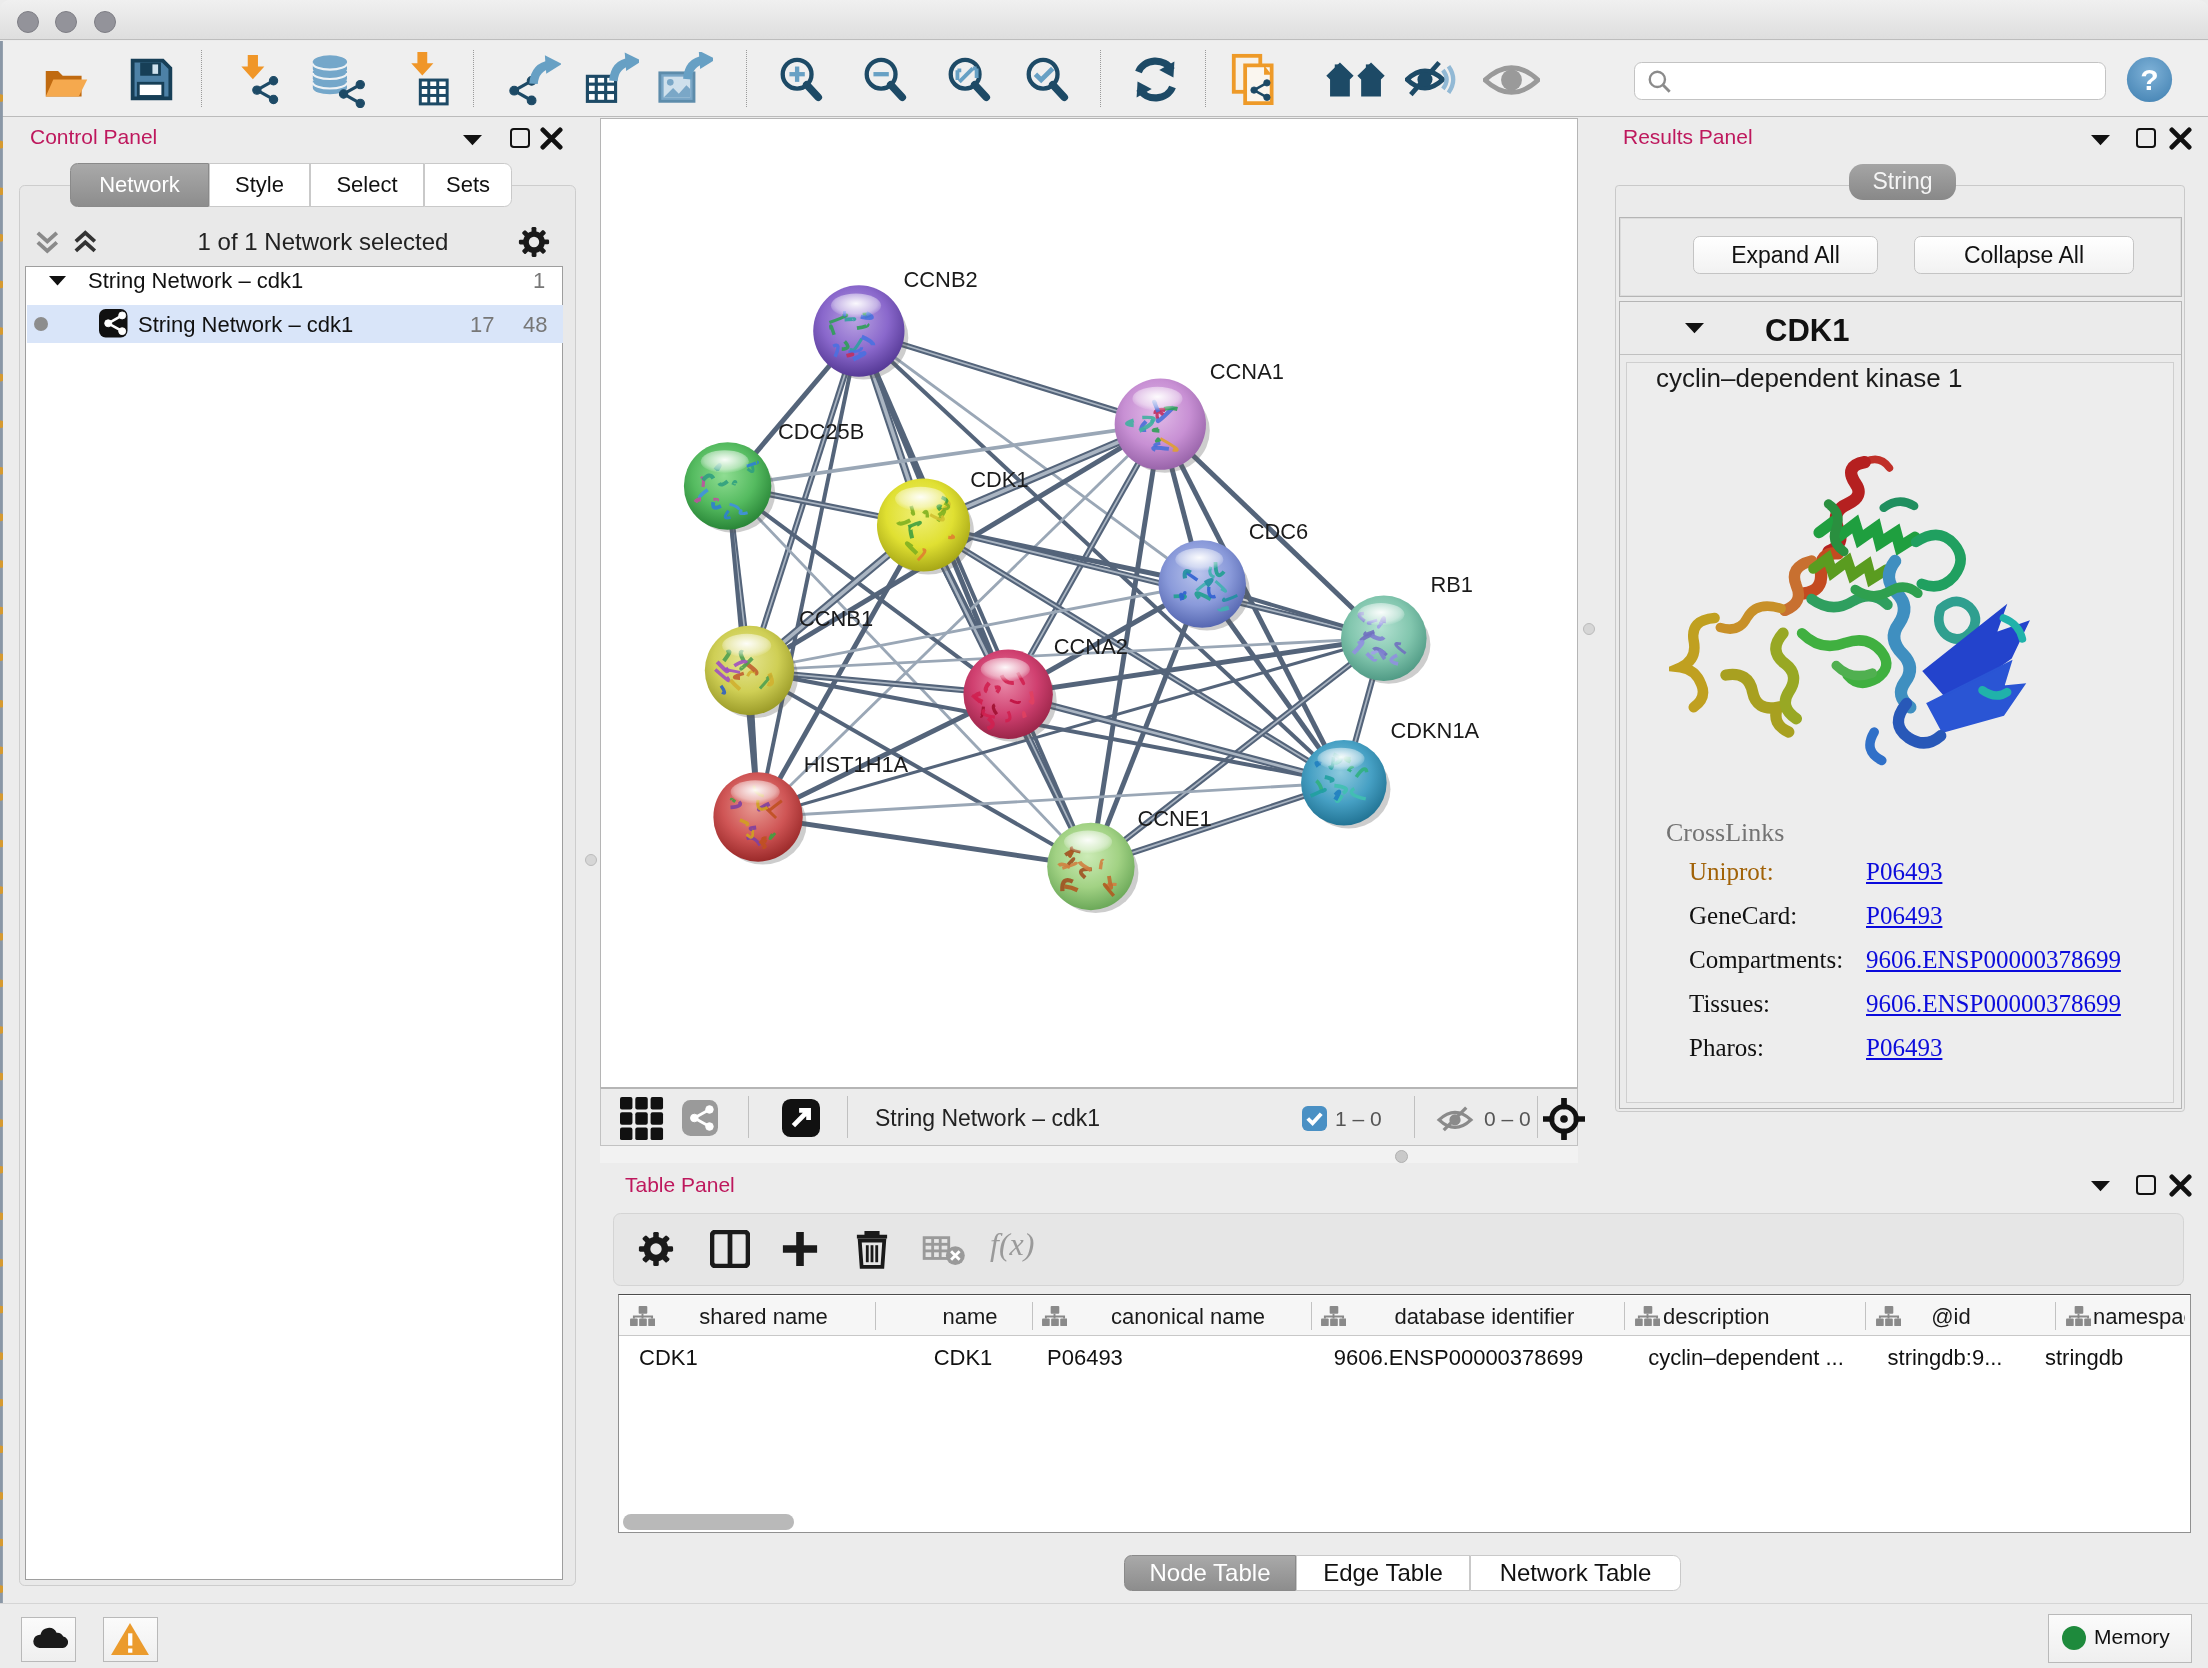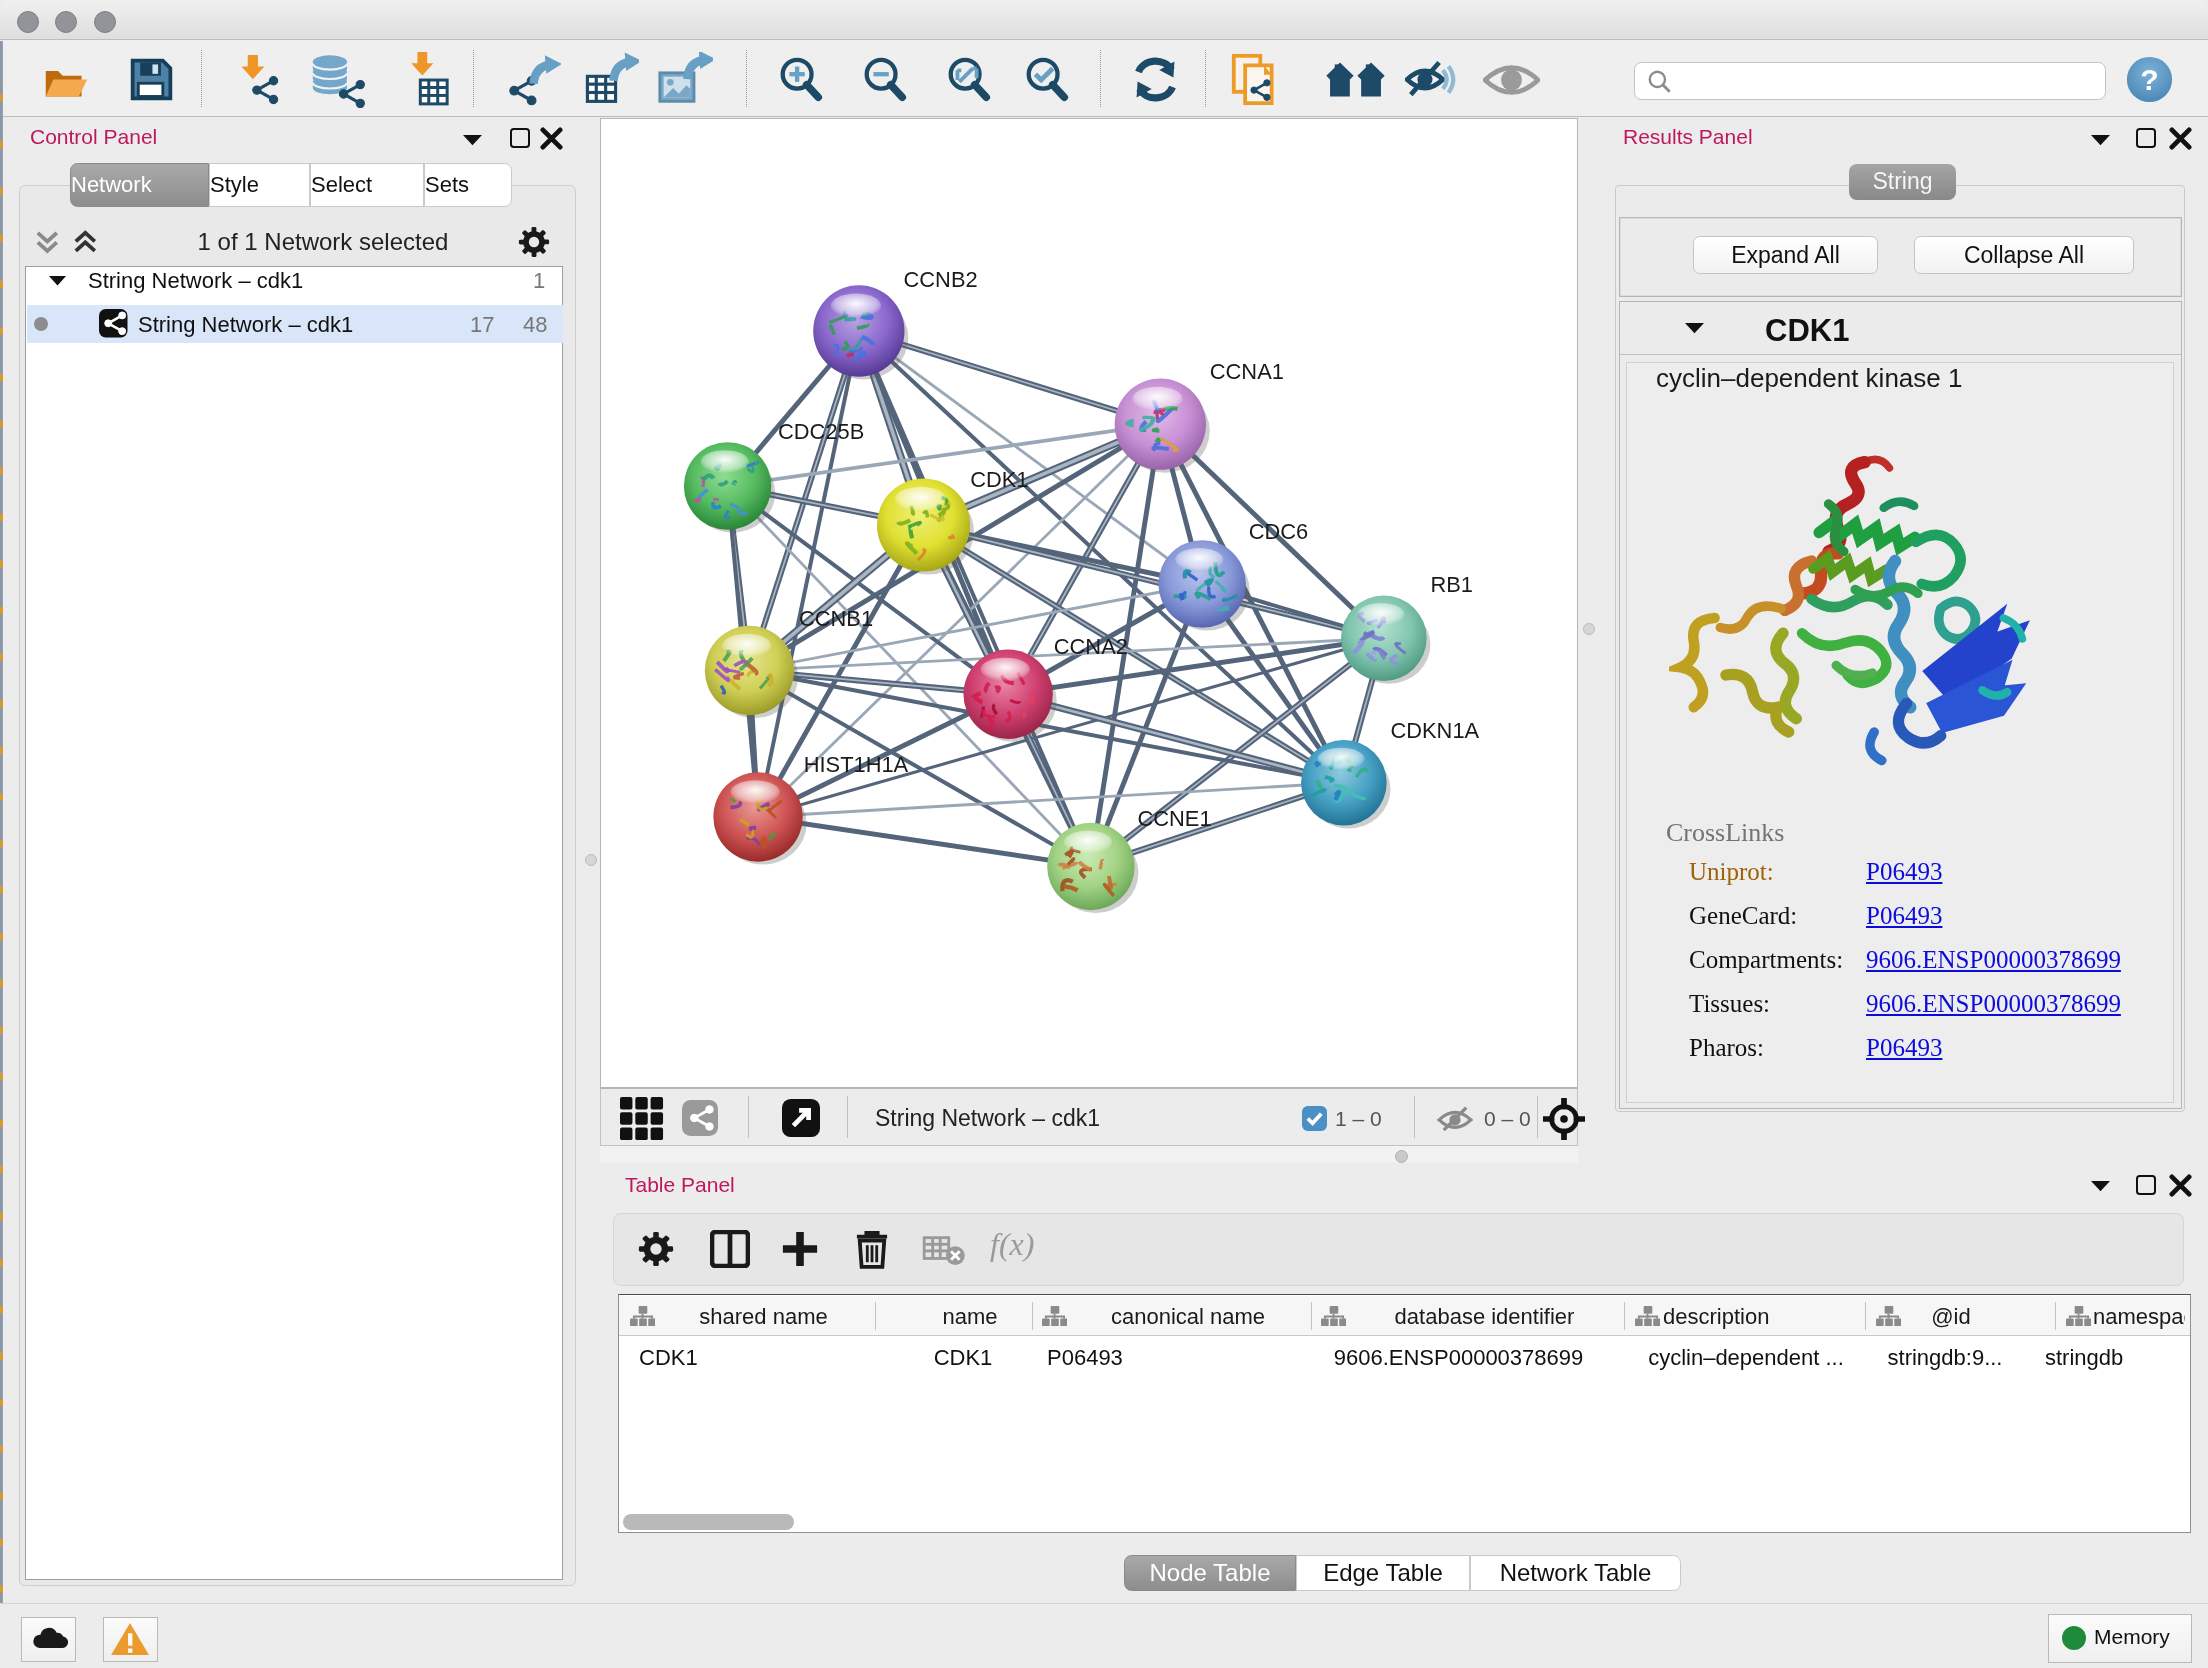--- a/index.html
+++ b/index.html
@@ -7,31 +7,31 @@
 
 #titlebar { left:0; top:0; width:2208px; height:40px; background:linear-gradient(#f0f0f0,#dedede); border-bottom:1px solid #bdbdbd; border-radius:9.5px 9.5px 0 0; }
 .tlight { top:10.5px; width:22px; height:22px; border-radius:50%; background:#93939a; border:1px solid #7e7e85; }
 #title { width:100%; text-align:center; top:6.7px; font-size:24px; font-weight:bold; color:#3c3c3c; }
 
 #toolbar { left:0; top:41px; width:2208px; height:76px; background:#efefef; border-bottom:1px solid #bbb; }
 .tsep { top:50px; width:0; height:57px; border-left:1.9px dotted #9a9a9a; }
 #searchbox { left:1634px; top:62px; width:472px; height:38px; background:#fff; border:1px solid #c3c3c3; border-radius:7.6px; }
 
 .ptitle { font-size:21px; color:#be185d; }
-.tab { position:absolute; z-index:3; height:44px; background:#fff; border:1px solid #c9c9c9; color:#111; font-size:22px; text-align:left; line-height:42px; }
+.tab { position:absolute; z-index:3; height:44px; background:#fff; border:1px solid #c9c9c9; color:#111; font-size:22px; text-align:center; line-height:42px; }
 .tabsel { background:linear-gradient(#a9a9a9,#8d8d8d); color:#fff; border-color:#8a8a8a; }
 #cpbox { left:19px; top:185px; width:557px; height:1401px; background:#e9e9e9; border:1px solid #cdcdcd; border-radius:5.7px; }
 #cplist { left:25px; top:266px; width:538px; height:1314px; background:#fff; border:1px solid #9e9e9e; }
 .row2 { left:1px; top:38px; width:536px; height:38px; background:#d9e5f9; }
 
 #canvas { left:600px; top:118px; width:978px; height:970px; background:#fff; border:1px solid #b5b5b5; }
 .nlab { font-size:23px; fill:#1a1a1a; font-family:"Liberation Sans",sans-serif; }
 #netbar { left:600px; top:1088px; width:978px; height:58px; background:#ececec; border:1px solid #c2c2c2; border-top:1px solid #b5b5b5; }
 #resbox { left:35px; top:68px; width:570px; height:927px; background:#ebebeb; border:1px solid #c9c9c9; border-radius:3.8px; }
-#stringtab { left:1849px; top:164px; width:107px; height:36px; background:linear-gradient(#a5a5a5,#888); border-radius:8px; color:#f5f5f5; font-size:23px; text-align:center; line-height:35px; }
+#stringtab { left:1849px; top:164px; width:107px; height:36px; background:linear-gradient(#a5a5a5,#888); border-radius:14px; color:#f5f5f5; font-size:23px; text-align:center; line-height:35px; }
 .btn { position:absolute; background:linear-gradient(#ffffff,#f2f2f2); border:1px solid #c4c4c4; border-radius:6.7px; font-size:23px; font-weight:500; color:#111; text-align:center; }
 .serif { font-family:"Liberation Serif",serif; }
 a.link { color:#0b0bdc; text-decoration:underline; }
 .thsep { position:absolute; top:5.7px; width:1px; height:27.6px; background:#c2c2c2; }
 .btab { position:absolute; height:36px; background:#fff; border:1px solid #c9c9c9; color:#111; font-size:24px; text-align:center; line-height:34px; }
 
 #statusbar { left:0; top:1603px; width:2208px; height:66px; background:#ececec; border-top:1.9px solid #d5d5d5; }
 .sbtn { position:absolute; background:linear-gradient(#fbfbfb,#efefef); border:1.9px solid #b9b9b9; }
 </style></head>
 <body>

